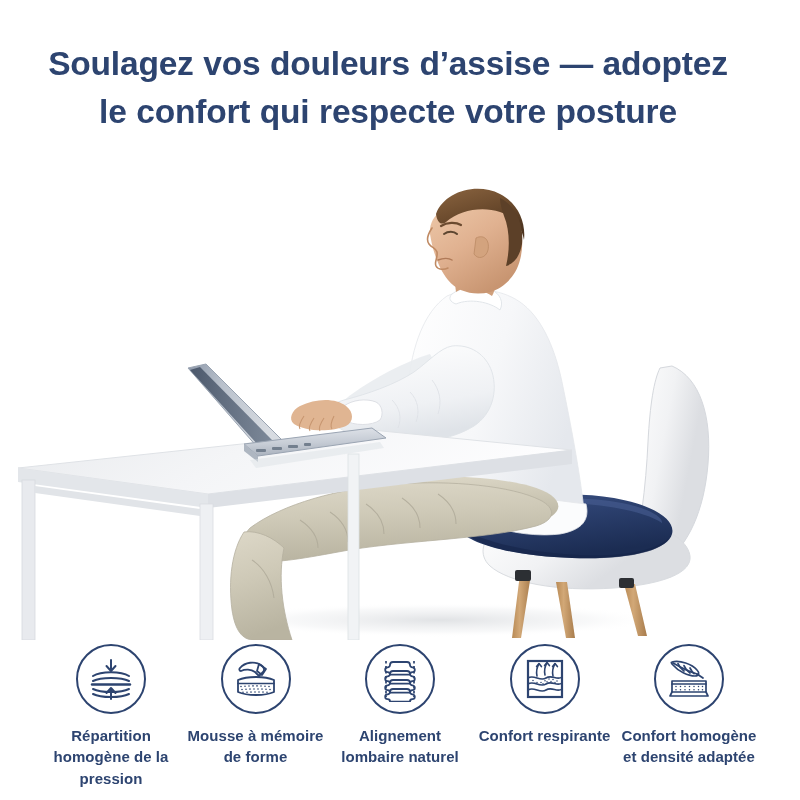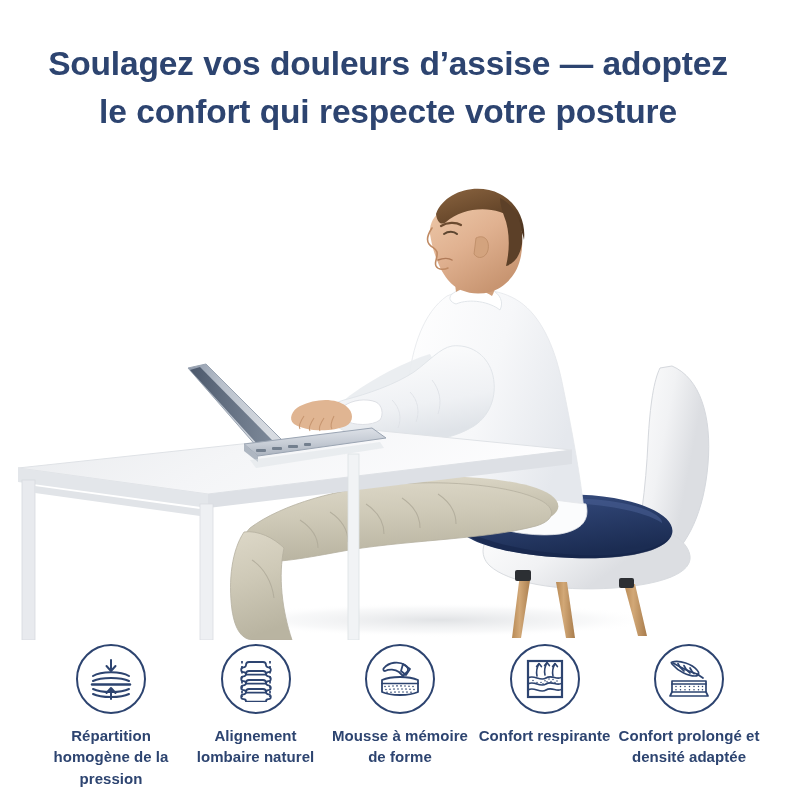--- a/index.html
+++ b/index.html
@@ -330,38 +330,20 @@
             <path d="M5 25 C 13 21, 33 21, 41 25"></path>
             <line x1="4" y1="28.5" x2="42" y2="28.5" stroke-width="2.4"></line>
             <path d="M5 33 C 13 37, 33 37, 41 33"></path>
             <path d="M5 38 C 13 42, 33 42, 41 38"></path>
             <line x1="23" y1="43" x2="23" y2="33"></line>
             <path d="M18.5 37 L23 32 L27.5 37" stroke-linejoin="round"></path>
           </g>
         </svg>
       </div>
       <div class="feature-label">Répartition homogène de la pression</div>
-    </div>
-
-    <div class="feature">
-      <div class="feature-badge">
-        <svg width="46" height="46" viewBox="0 0 46 46">
-          <g stroke="#2d4470" stroke-width="1.7" fill="none">
-            <line x1="9" y1="5" x2="9" y2="41" stroke-dasharray="2.4 2.6"></line>
-            <line x1="37" y1="5" x2="37" y2="41" stroke-dasharray="2.4 2.6"></line>
-            <g stroke-width="1.8" stroke-linejoin="round">
-              <path d="M16 7 h14 a3 3 0 0 1 3 3 a2.4 2.4 0 0 0 2.4 2.4 a2.4 2.4 0 0 1 0 4.8 a2.4 2.4 0 0 0 -2.4 2.4 h-20 a2.4 2.4 0 0 0 -2.4 -2.4 a2.4 2.4 0 0 1 0 -4.8 a2.4 2.4 0 0 0 2.4 -2.4 a3 3 0 0 1 3 -3 Z" transform="translate(0,-1)"></path>
-              <path d="M16 7 h14 a3 3 0 0 1 3 3 a2.4 2.4 0 0 0 2.4 2.4 a2.4 2.4 0 0 1 0 4.8 a2.4 2.4 0 0 0 -2.4 2.4 h-20 a2.4 2.4 0 0 0 -2.4 -2.4 a2.4 2.4 0 0 1 0 -4.8 a2.4 2.4 0 0 0 2.4 -2.4 a3 3 0 0 1 3 -3 Z" transform="translate(0,8)"></path>
-              <path d="M16 7 h14 a3 3 0 0 1 3 3 a2.4 2.4 0 0 0 2.4 2.4 a2.4 2.4 0 0 1 0 4.8 a2.4 2.4 0 0 0 -2.4 2.4 h-20 a2.4 2.4 0 0 0 -2.4 -2.4 a2.4 2.4 0 0 1 0 -4.8 a2.4 2.4 0 0 0 2.4 -2.4 a3 3 0 0 1 3 -3 Z" transform="translate(0,17)"></path>
-              <path d="M16 7 h14 a3 3 0 0 1 3 3 a2.4 2.4 0 0 0 2.4 2.4 a2.4 2.4 0 0 1 0 4.8 a2.4 2.4 0 0 0 -2.4 2.4 h-20 a2.4 2.4 0 0 0 -2.4 -2.4 a2.4 2.4 0 0 1 0 -4.8 a2.4 2.4 0 0 0 2.4 -2.4 a3 3 0 0 1 3 -3 Z" transform="translate(0,26)"></path>
-            </g>
-          </g>
-        </svg>
-      </div>
-      <div class="feature-label">Alignement lombaire naturel</div>
     </div>
 
     <div class="feature">
       <div class="feature-badge">
         <svg width="46" height="46" viewBox="0 0 46 46">
           <g stroke="#2d4470" stroke-width="1.8" fill="none" stroke-linejoin="round" stroke-linecap="round">
             <path d="M7 12 C 12 6, 22 5, 28 9 C 31 11, 32 14, 30 16 L 26 20 L 22 16 C 18 13, 12 13, 8 15 C 6 15, 6 13, 7 12 Z"></path>
             <path d="M26 8 L 33 13 L 29 19 L 24 15 Z"></path>
             <path d="M5 24 C 14 20, 32 20, 41 24 L 41 36 C 32 40, 14 40, 5 36 Z"></path>
             <line x1="5" y1="27.5" x2="41" y2="27.5" stroke-width="1.5"></line>
@@ -392,20 +374,38 @@
             <circle cx="34" cy="36.2" r="0.8"></circle>
           </g>
         </svg>
       </div>
       <div class="feature-label">Mousse à mémoire de forme</div>
     </div>
 
     <div class="feature">
       <div class="feature-badge">
         <svg width="46" height="46" viewBox="0 0 46 46">
+          <g stroke="#2d4470" stroke-width="1.7" fill="none">
+            <line x1="9" y1="5" x2="9" y2="41" stroke-dasharray="2.4 2.6"></line>
+            <line x1="37" y1="5" x2="37" y2="41" stroke-dasharray="2.4 2.6"></line>
+            <g stroke-width="1.8" stroke-linejoin="round">
+              <path d="M16 7 h14 a3 3 0 0 1 3 3 a2.4 2.4 0 0 0 2.4 2.4 a2.4 2.4 0 0 1 0 4.8 a2.4 2.4 0 0 0 -2.4 2.4 h-20 a2.4 2.4 0 0 0 -2.4 -2.4 a2.4 2.4 0 0 1 0 -4.8 a2.4 2.4 0 0 0 2.4 -2.4 a3 3 0 0 1 3 -3 Z" transform="translate(0,-1)"></path>
+              <path d="M16 7 h14 a3 3 0 0 1 3 3 a2.4 2.4 0 0 0 2.4 2.4 a2.4 2.4 0 0 1 0 4.8 a2.4 2.4 0 0 0 -2.4 2.4 h-20 a2.4 2.4 0 0 0 -2.4 -2.4 a2.4 2.4 0 0 1 0 -4.8 a2.4 2.4 0 0 0 2.4 -2.4 a3 3 0 0 1 3 -3 Z" transform="translate(0,8)"></path>
+              <path d="M16 7 h14 a3 3 0 0 1 3 3 a2.4 2.4 0 0 0 2.4 2.4 a2.4 2.4 0 0 1 0 4.8 a2.4 2.4 0 0 0 -2.4 2.4 h-20 a2.4 2.4 0 0 0 -2.4 -2.4 a2.4 2.4 0 0 1 0 -4.8 a2.4 2.4 0 0 0 2.4 -2.4 a3 3 0 0 1 3 -3 Z" transform="translate(0,17)"></path>
+              <path d="M16 7 h14 a3 3 0 0 1 3 3 a2.4 2.4 0 0 0 2.4 2.4 a2.4 2.4 0 0 1 0 4.8 a2.4 2.4 0 0 0 -2.4 2.4 h-20 a2.4 2.4 0 0 0 -2.4 -2.4 a2.4 2.4 0 0 1 0 -4.8 a2.4 2.4 0 0 0 2.4 -2.4 a3 3 0 0 1 3 -3 Z" transform="translate(0,26)"></path>
+            </g>
+          </g>
+        </svg>
+      </div>
+      <div class="feature-label">Alignement lombaire naturel</div>
+    </div>
+
+    <div class="feature">
+      <div class="feature-badge">
+        <svg width="46" height="46" viewBox="0 0 46 46">
           <rect x="6" y="5" width="34" height="36" fill="none" stroke="#2d4470" stroke-width="2.2"></rect>
           <g stroke="#2d4470" stroke-width="1.6" fill="none" stroke-linecap="round" stroke-linejoin="round">
             <path d="M15 20 C 14 15, 15 11, 17 8"></path>
             <path d="M14.6 10.6 L 17 7.6 L 19.4 10.6"></path>
             <path d="M23 19 C 22 14, 23 10, 25 7"></path>
             <path d="M22.6 9.6 L 25 6.6 L 27.4 9.6"></path>
             <path d="M31 20 C 30 15, 31 11, 33 8"></path>
             <path d="M30.6 10.6 L 33 7.6 L 35.4 10.6"></path>
             <path d="M6 22 C 12 18, 18 26, 24 22 C 30 18, 35 25, 40 21"></path>
             <path d="M6 28 C 12 24, 18 32, 24 28 C 30 24, 35 31, 40 27"></path>
@@ -456,17 +456,17 @@
             <circle cx="10" cy="33.8" r="0.78"></circle>
               <circle cx="14.5" cy="33.8" r="0.78"></circle>
             <circle cx="19" cy="33.8" r="0.78"></circle>
               <circle cx="23.5" cy="33.8" r="0.78"></circle>
             <circle cx="28" cy="33.8" r="0.78"></circle>
               <circle cx="32.5" cy="33.8" r="0.78"></circle>
             <circle cx="36.5" cy="33.8" r="0.78"></circle>
           </g>
         </svg>
       </div>
-      <div class="feature-label">Confort prolongé et densité adaptée</div>
+      <div class="feature-label">Confort homogène et densité adaptée</div>
     </div>
 
   </div>
 </div>
 
 </body></html>

